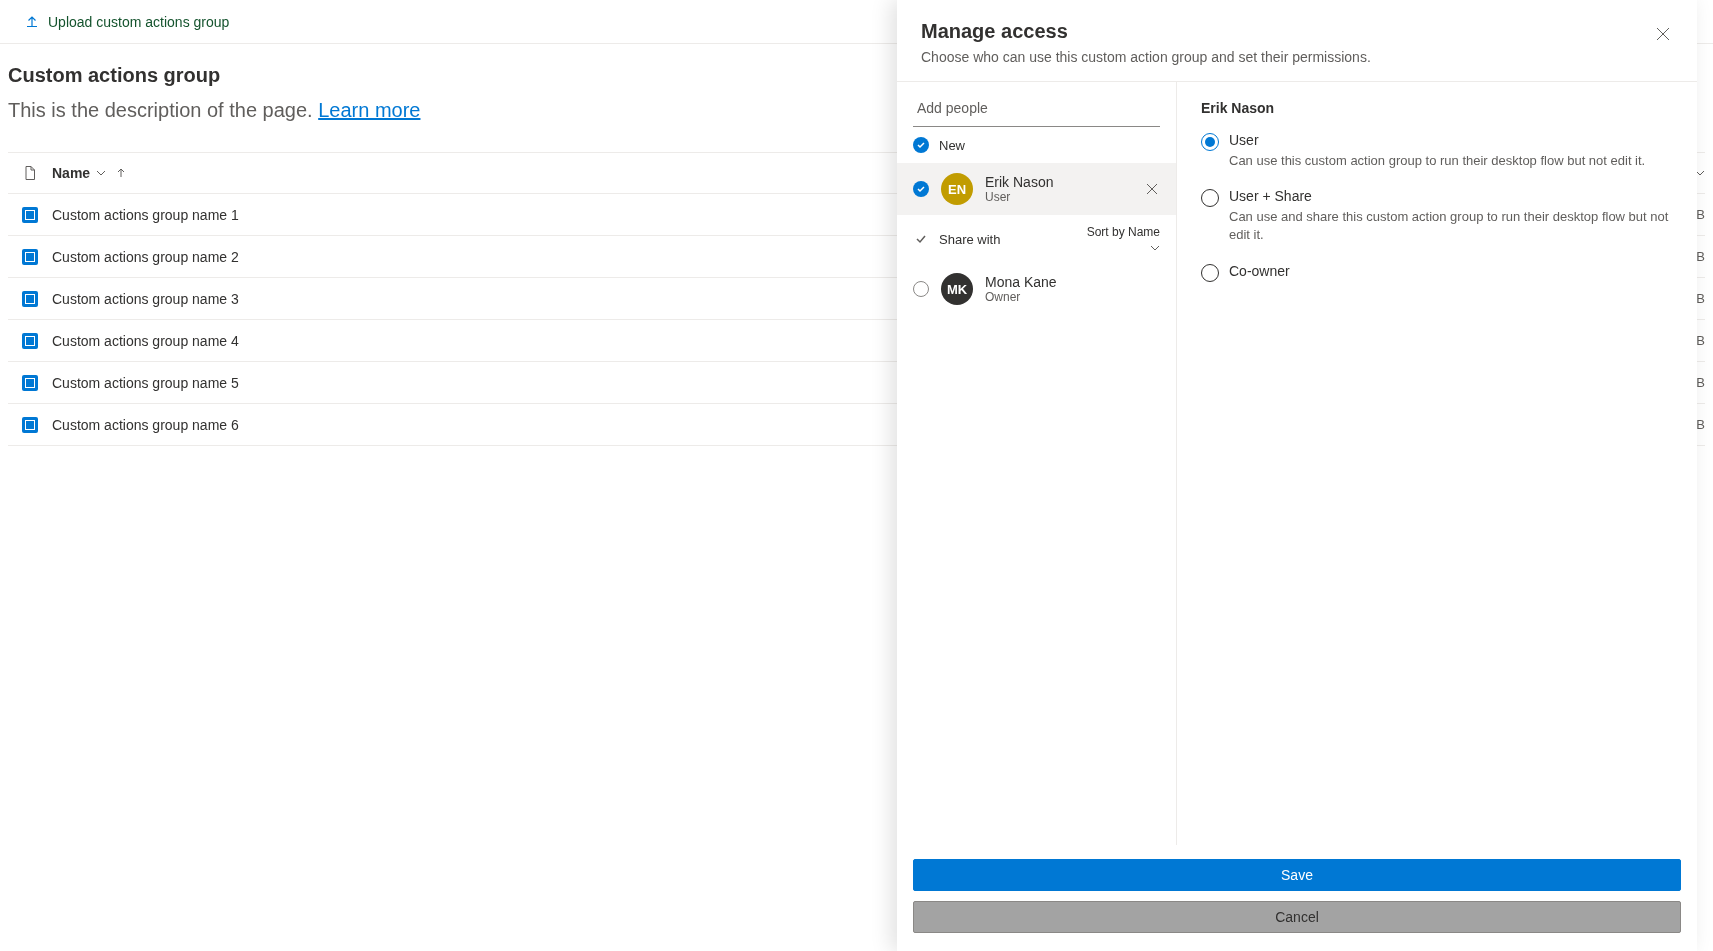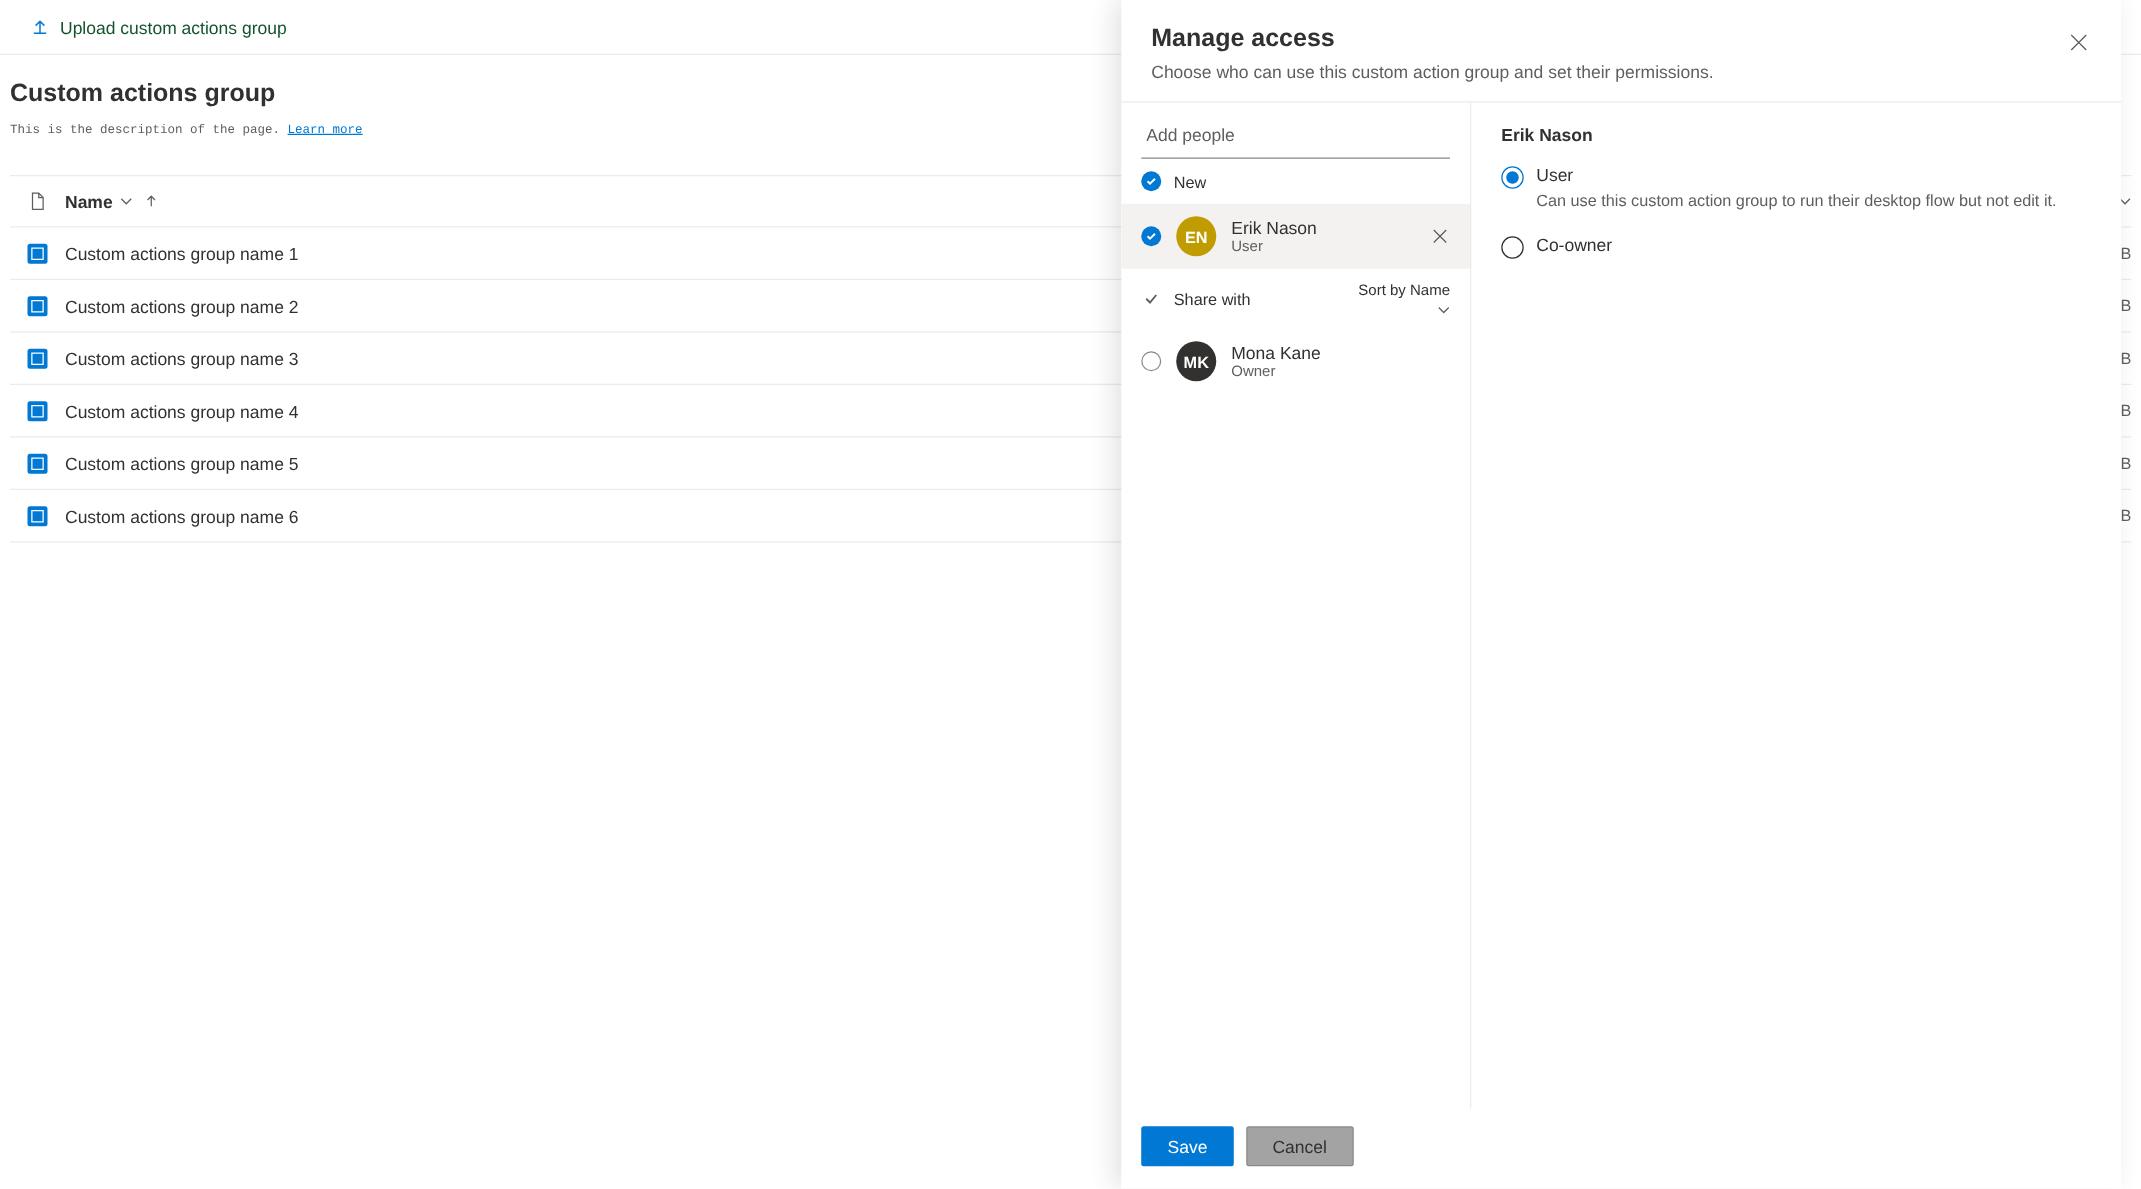--- a/index.html
+++ b/index.html
@@ -39,24 +39,23 @@
   .main {
     padding: 20px 8px;
   }
   .page-title {
     font-size: 20px;
     font-weight: 600;
     color: #323130;
     margin-bottom: 12px;
   }
   .page-desc {
-    font-size: 10px;
+    font-size: 20px;
     color: #605e5c;
     margin-bottom: 30px;
-    font-family: Liberation Mono, monospace;
   }
   .page-desc a { color: #0078d4; text-decoration: underline; }
 
   
   .table-header, .table-row {
     display: flex;
     align-items: center;
     border-bottom: 1px solid #edebe9;
     height: 42px;
   }
@@ -174,21 +173,21 @@
   }
   .radio.checked{border-color:#0078d4;}
   .radio.checked::after{
     content:"";position:absolute;top:3px;left:3px;width:10px;height:10px;border-radius:50%;background:#0078d4;
   }
   .perm-label{font-size:14px;color:#323130;margin-bottom:4px;}
   .perm-desc{font-size:13px;color:#605e5c;line-height:1.4;}
 
   .panel-footer{
     padding:14px 16px 18px 16px;
-    display:flex;gap:10px;
+    display:flex;gap:10px;flex-direction:column;
   }
   .btn{
     height:32px;padding:0 20px;font-size:14px;border-radius:2px;cursor:pointer;
   }
   .btn-primary{background:#0078d4;color:#fff;border:1px solid #0078d4;}
   .btn-secondary{background:#a3a3a3;color:#323130;border:1px solid #8a8886;}
 
   svg{display:block;}
 </style>
 </head>
@@ -399,20 +398,27 @@
           <div class="perm-option">
     <span class="radio checked"></span>
     <span>
       <div class="perm-label">User</div>
       <div class="perm-desc">Can use this custom action group to run their desktop flow but not edit it.</div>
     </span>
           </div>
           <div class="perm-option">
     <span class="radio "></span>
     <span>
+      <div class="perm-label">User + Share</div>
+      <div class="perm-desc">Can use and share this custom action group to run their desktop flow but not edit it.</div>
+    </span>
+          </div>
+          <div class="perm-option">
+    <span class="radio "></span>
+    <span>
       <div class="perm-label">Co-owner</div>
     </span>
           </div>
         </div>
     </div>
   </div>
 
   <div class="panel-footer">
     <button class="btn btn-primary">Save</button>
     <button class="btn btn-secondary">Cancel</button>

